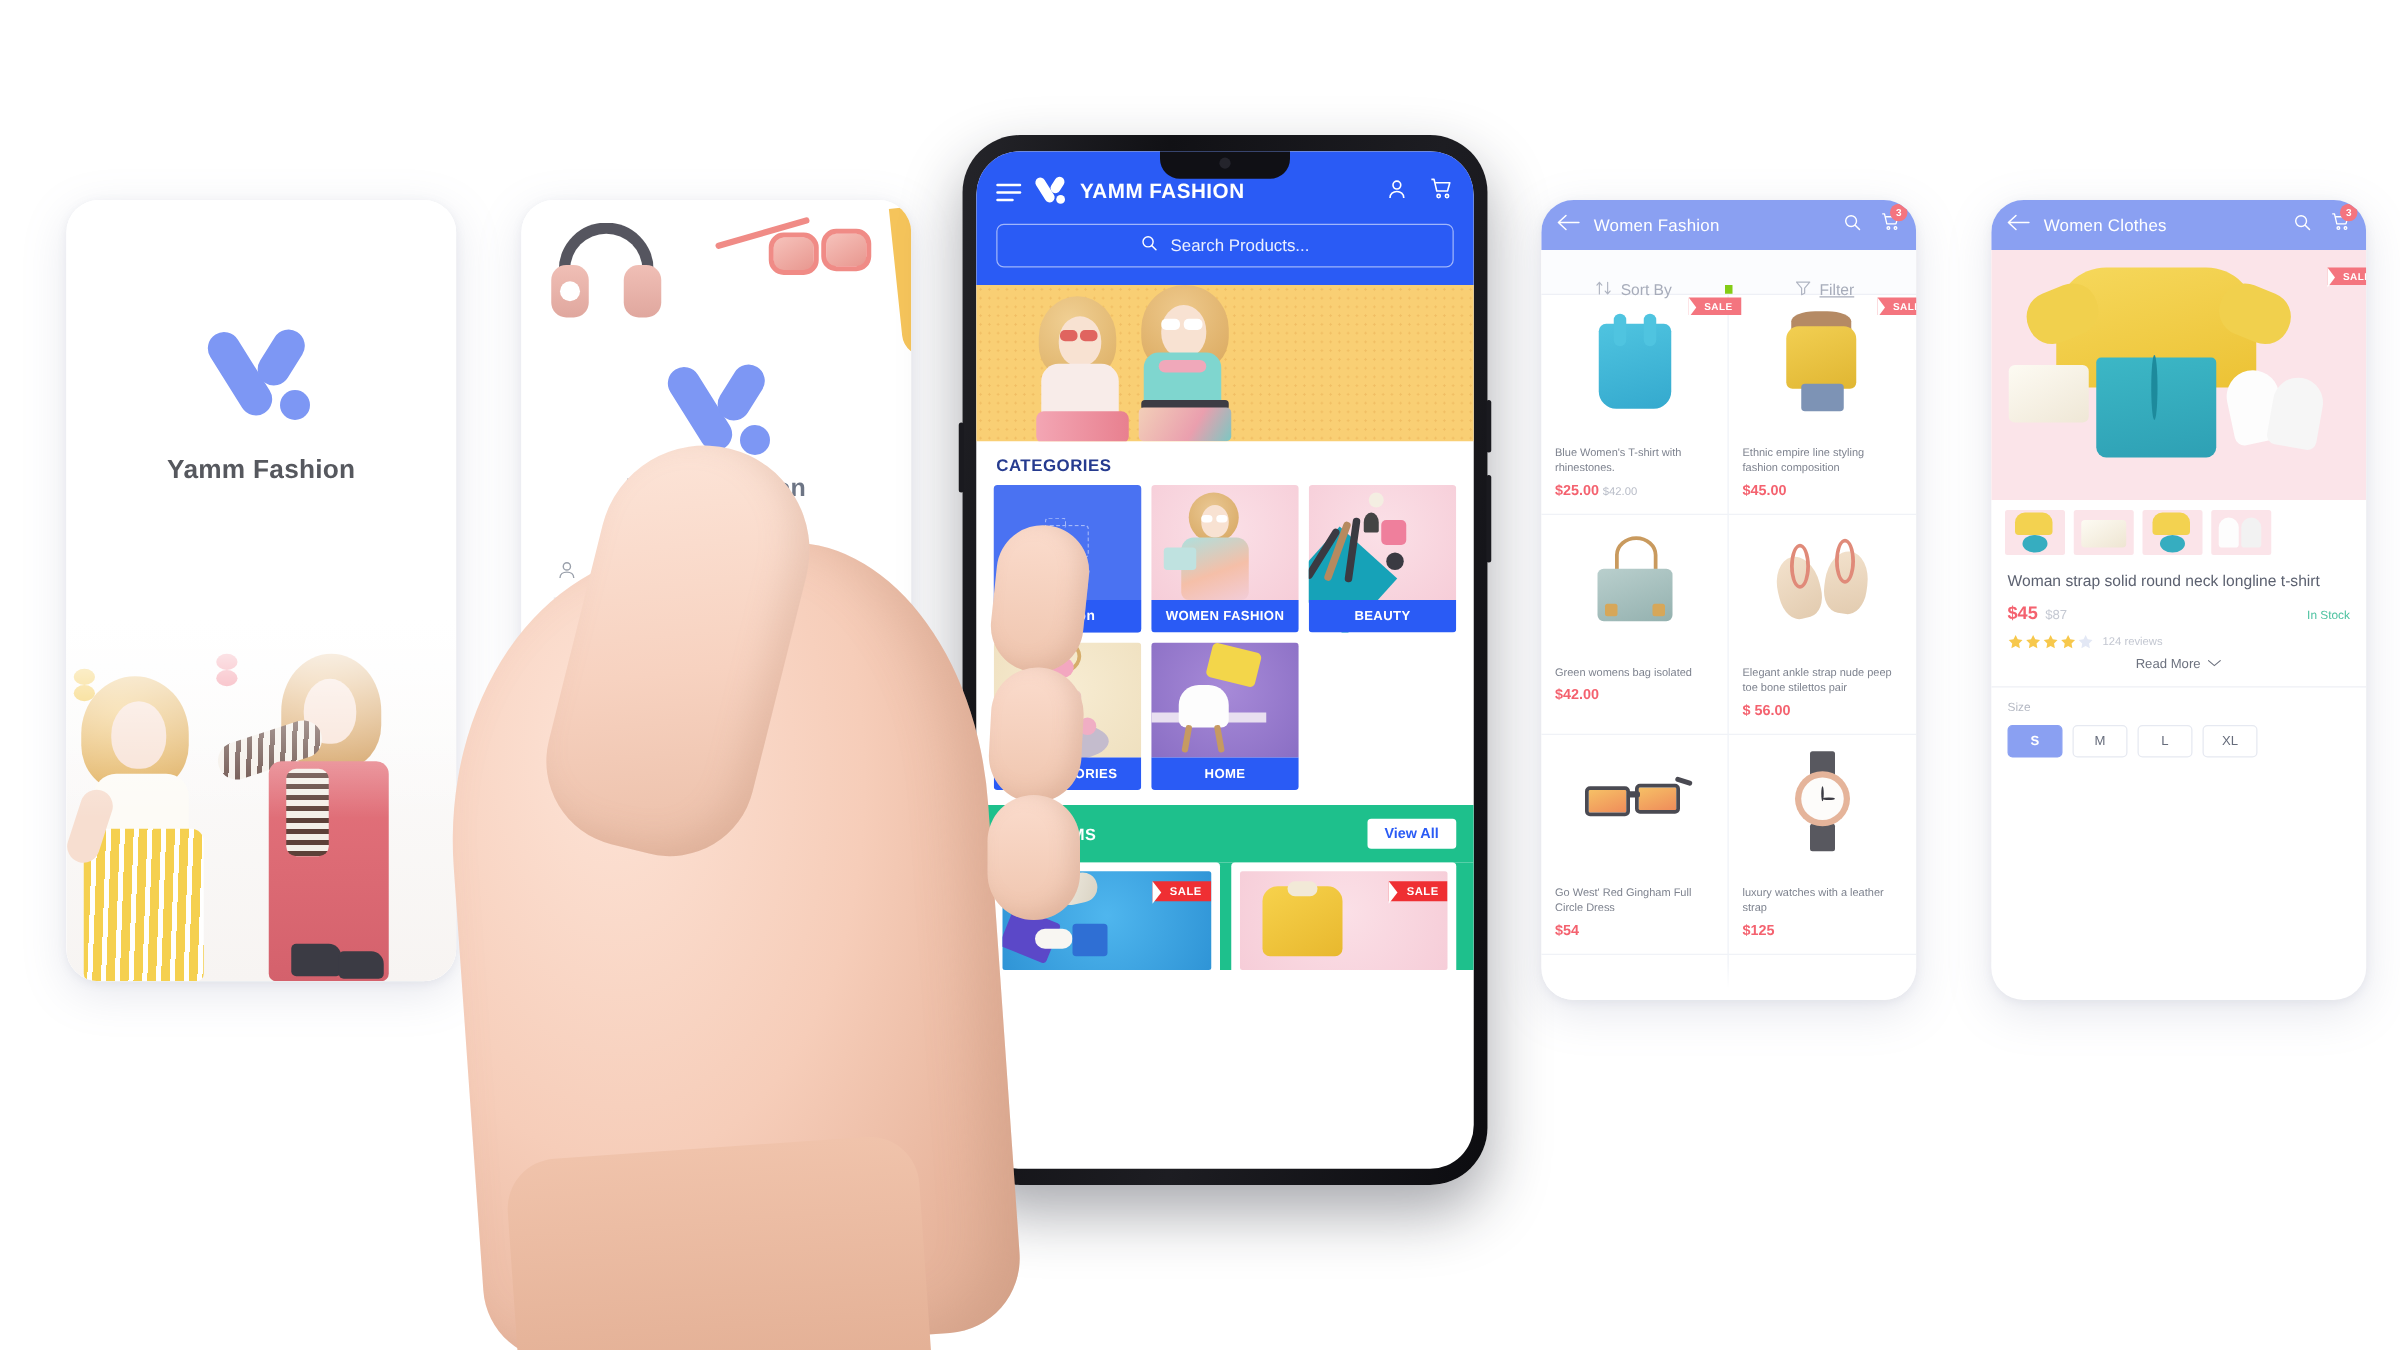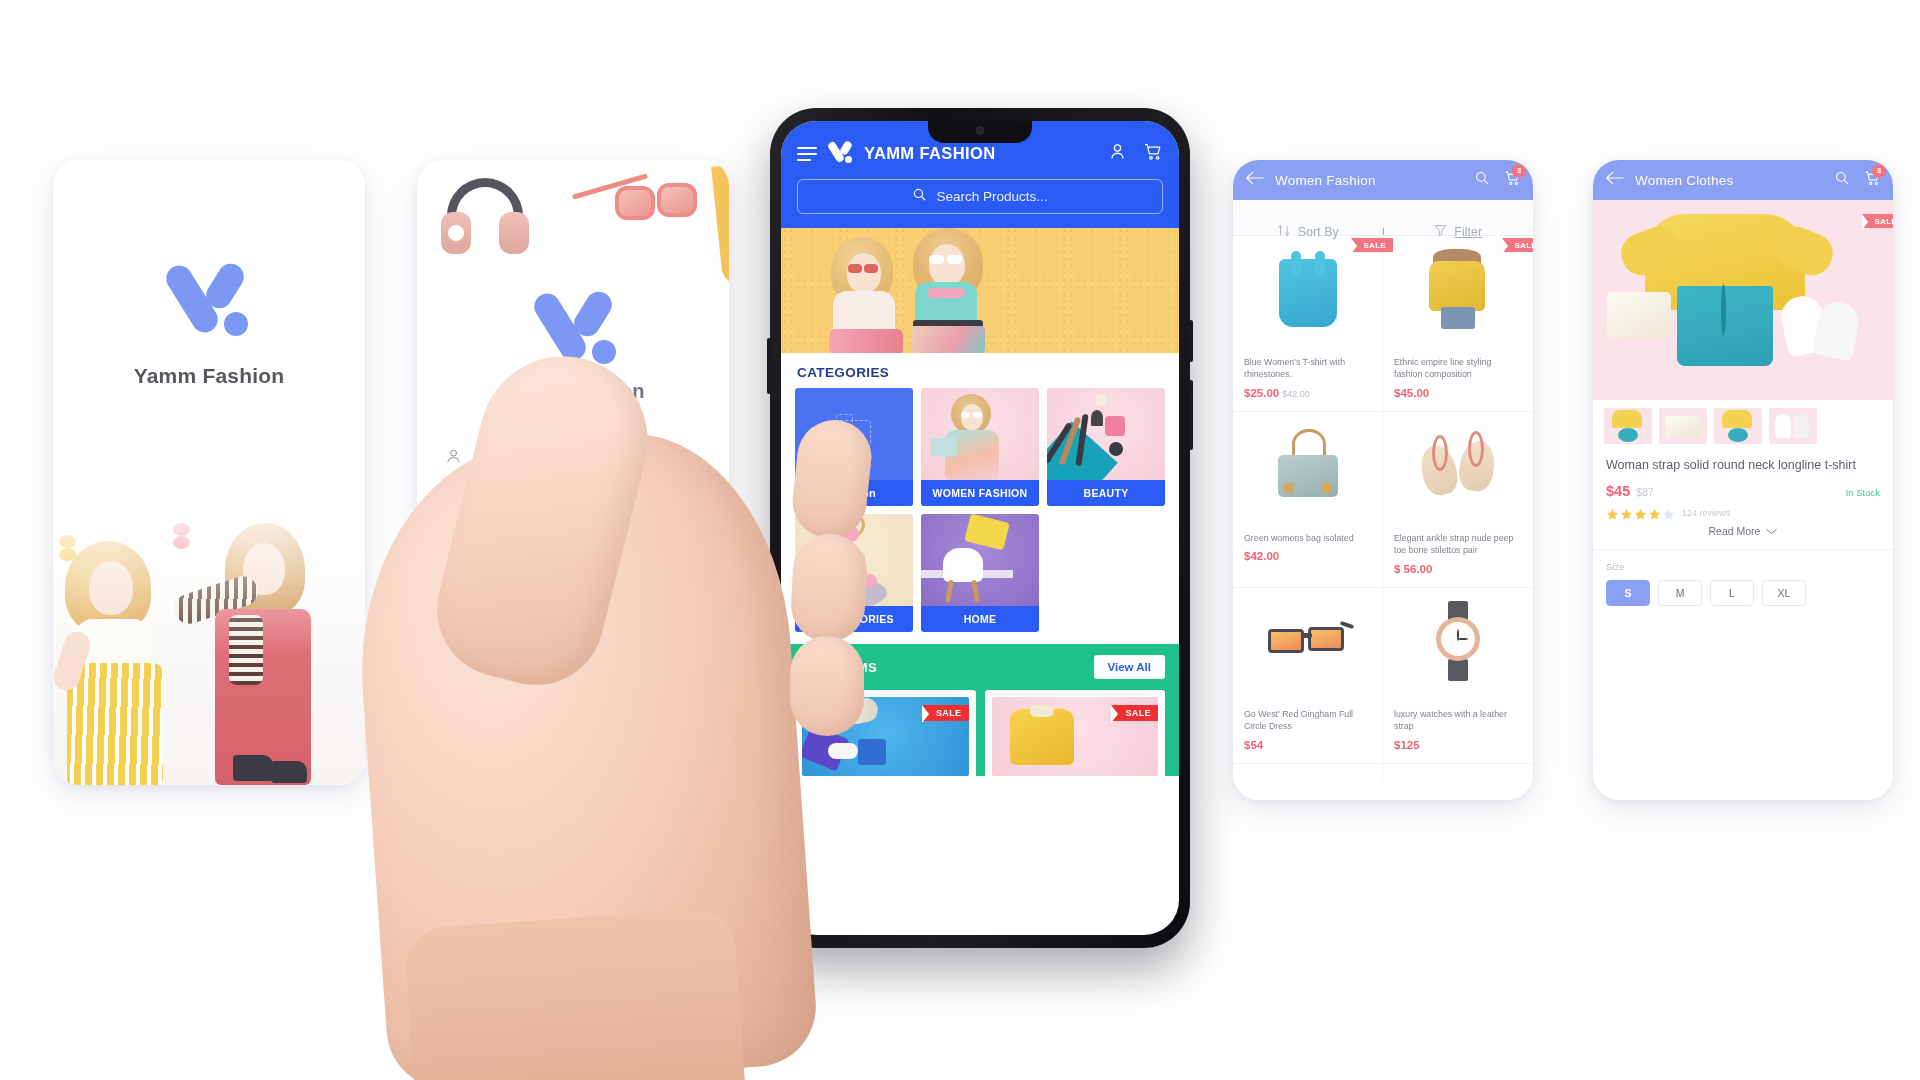--- a/index.html
+++ b/index.html
@@ -168,21 +168,21 @@
 
   
   #screen-list { left: 1233px; top: 160px; width: 300px; height: 640px; }
   #screen-detail { left: 1593px; top: 160px; width: 300px; height: 640px; }
   .sub-header { background:#8aa0f2; height: 40px; display:flex; align-items:center; padding: 0 12px; gap: 11px; }
   .sub-header .sh-title { color:#fff; font-size: 13.5px; flex:1; letter-spacing:.2px; }
   .sh-icons { display:flex; align-items:center; gap: 14px; position:relative; }
   .cart-badge { position:absolute; right: -5px; top: -6px; min-width: 14px; height:14px; padding:0 3px; border-radius:50%; background:#f4757f; color:#fff; font-size: 8px; font-weight:700; display:flex; align-items:center; justify-content:center; }
   .sortfilter { display:flex; height: 36px; border-bottom: 1px solid #eef0f6; background:#fbfcfe; }
   .sortfilter > div { flex:1; display:flex; align-items:center; justify-content:center; gap:7px; font-size: 12.5px; color:#a7acba;margin-top:28px; }
-  .sortfilter > div + div { border-left: 1px solid #84cc16; text-decoration: underline; }
+  .sortfilter > div + div { border-left: 6px solid #84cc16; text-decoration: underline; }
   .prod-grid { display:grid; grid-template-columns: 1fr 1fr; }
   .prod {
     padding: 10px 11px 12px 11px; border-right: 1px solid #f0f2f7; border-bottom: 1px solid #f0f2f7;
     position:relative; min-height: 142px;
   }
   .prod:nth-child(2n) { border-right:none; }
   .prod .pimg { position:relative; height: 86px; display:flex; align-items:center; justify-content:center; }
   .prod .pname { margin-top: 24px; font-size: 8.8px; color:#7e838f; line-height: 1.42; }
   .prod .pprice { margin-top: 6px; font-size: 11.5px; font-weight: 800; color:#f4626f; }
   .prod .pold { font-size: 9px; color:#b9bdc8; font-weight: 400; margin-left: 3px; }

